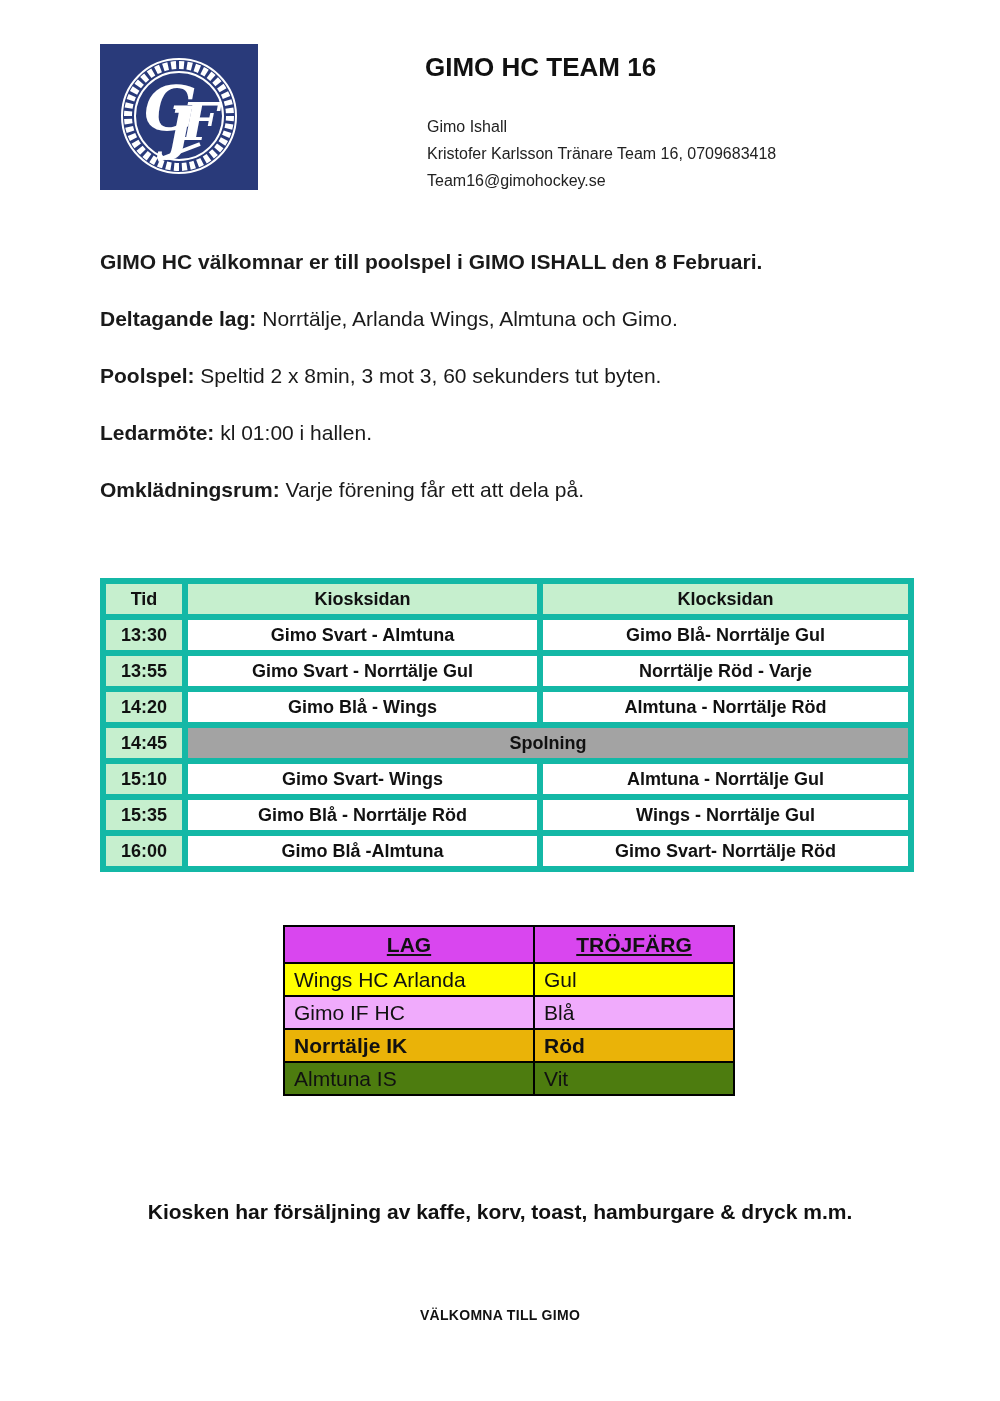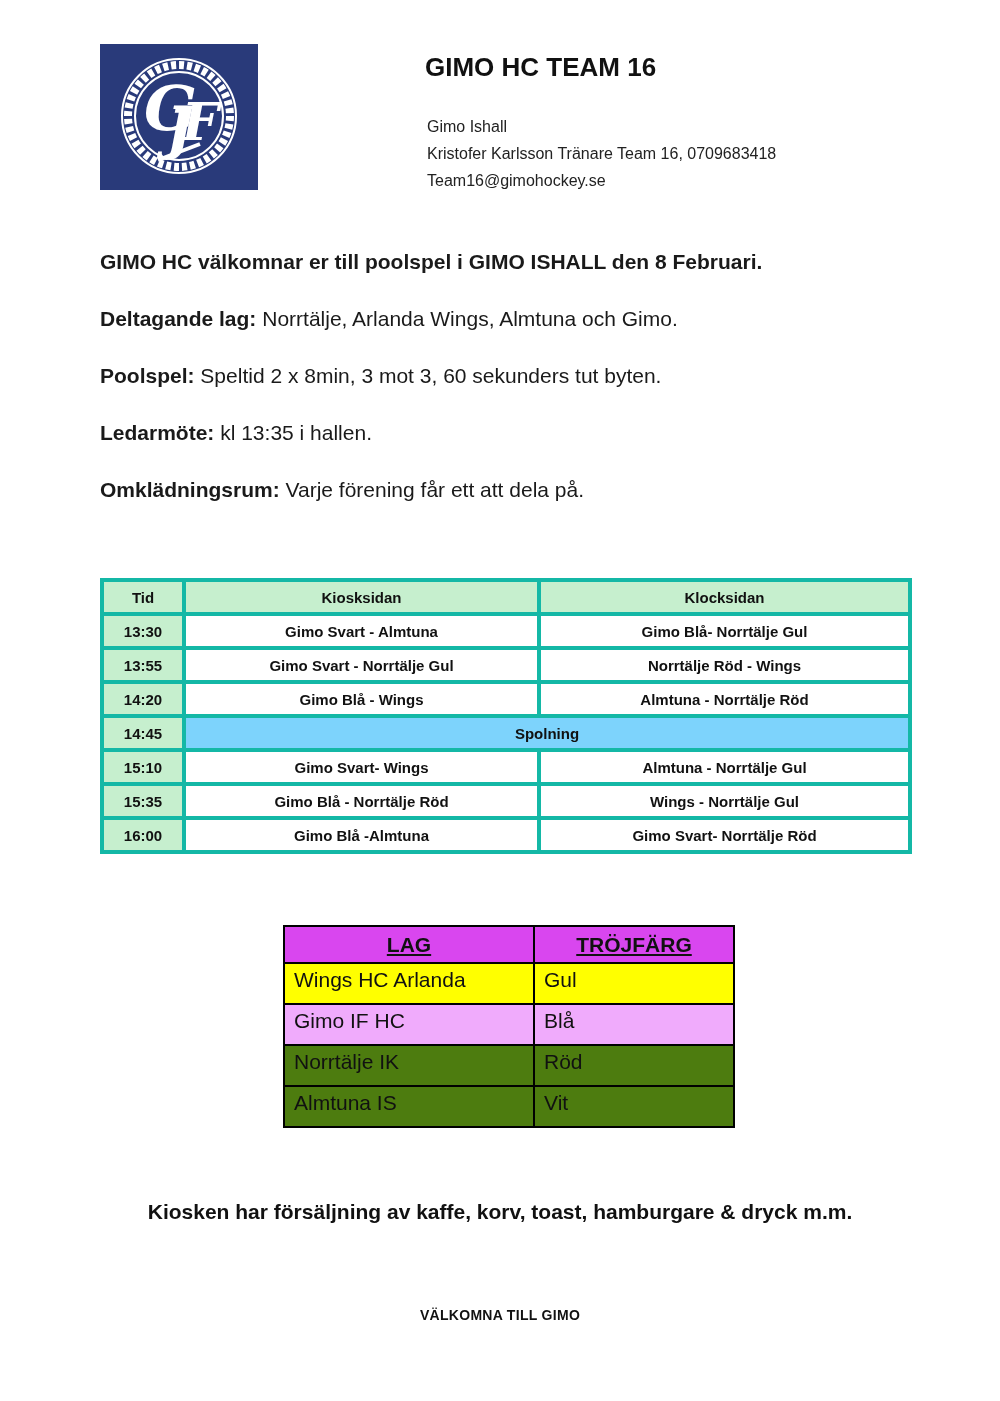--- a/index.html
+++ b/index.html
@@ -18,47 +18,47 @@
   .intro { position:absolute; left:100px; top:250px; width:830px; }
   .intro p { margin:0 0 33px 0; font-size:21px; line-height:24px; }
   .lead { font-weight:bold; }
 
   
   table.schedule {
     position:absolute; left:100px; top:578px; width:808px;
     border-collapse:collapse; table-layout:fixed;
   }
   .schedule th, .schedule td {
-    border:4px solid #14b8a6; height:30px; padding:0 2px;
+    border:6px solid #14b8a6; height:30px; padding:0 2px;
     text-align:center; vertical-align:middle;
-    font-size:15px; font-weight:bold; color:#111;
+    font-size:18px; font-weight:bold; color:#111;
     overflow:hidden; white-space:nowrap;
   }
   .schedule th { background:#c6efce; }
   .schedule td.time { background:#c6efce;border-radius:6px; }
-  .schedule td.spolning { background:#7dd3fc; }
+  .schedule td.spolning { background:#a3a3a3; }
 
   
   table.teams {
     position:absolute; left:283px; top:925px; width:450px;
     border-collapse:collapse; table-layout:fixed;
   }
   .teams th {
     border:2px solid #000; height:33px; background:#d946ef;
     font-size:21px; font-weight:bold; text-decoration:underline;
     text-align:center; vertical-align:middle; color:#111;
   }
   .teams td {
-    border:2px solid #000; height:31px; padding:0 0 8px 9px;
+    border:2px solid #000; height:31px; padding:0 0 0 9px;
     font-size:21px; text-align:left; vertical-align:middle; color:#111;
     white-space:nowrap; overflow:hidden;
   }
   .row-yellow td { background:#ffff00; }
   .row-blue td   { background:#f0abfc; }
-  .row-red td    { background:#4d7c0f; }
+  .row-red td    { background:#eab308;font-weight:bold; }
   .row-white td  { background:#4d7c0f; }
 
   
   .kiosk-line {
     position:absolute; left:0; top:1200px; width:1000px;
     text-align:center; font-size:21px; font-weight:bold; color:#111;
   }
   .valkomna-line {
     position:absolute; left:0; top:1307px; width:1000px;
     text-align:center; font-size:14px; font-weight:bold; letter-spacing:0.3px; color:#111;
@@ -88,21 +88,21 @@
   <div class="contact">
     <div>Gimo Ishall</div>
     <div>Kristofer Karlsson Tränare Team 16, 0709683418</div>
     <div>Team16@gimohockey.se</div>
   </div>
 
   <div class="intro">
     <p class="lead">GIMO HC välkomnar er till poolspel i GIMO ISHALL den 8 Februari.</p>
     <p><span class="lead">Deltagande lag:</span><span> Norrtälje, Arlanda Wings, Almtuna och Gimo.</span></p>
     <p><span class="lead">Poolspel:</span><span> Speltid 2 x 8min, 3 mot 3, 60 sekunders tut byten.</span></p>
-    <p><span class="lead">Ledarmöte:</span><span> kl 13:35 i hallen.</span></p>
+    <p><span class="lead">Ledarmöte:</span><span> kl 01:00 i hallen.</span></p>
     <p><span class="lead">Omklädningsrum:</span><span> Varje förening får ett att dela på.</span></p>
   </div>
 
   <table class="schedule">
     <colgroup>
         <col style="width:82px">
         <col style="width:355px">
         <col style="width:371px">
       </colgroup>
     <tbody>
@@ -112,21 +112,21 @@
       <th>Klocksidan</th>
     </tr>
     <tr>
       <td class="time">13:30</td>
       <td>Gimo Svart - Almtuna</td>
       <td>Gimo Blå- Norrtälje Gul</td>
     </tr>
     <tr>
       <td class="time">13:55</td>
       <td>Gimo Svart - Norrtälje Gul</td>
-      <td>Norrtälje Röd - Wings</td>
+      <td>Norrtälje Röd - Varje</td>
     </tr>
     <tr>
       <td class="time">14:20</td>
       <td>Gimo Blå - Wings</td>
       <td>Almtuna - Norrtälje Röd</td>
     </tr>
     <tr>
       <td class="time">14:45</td>
       <td class="spolning" colspan="2">Spolning</td>
     </tr>

